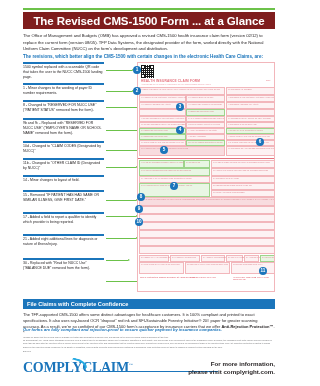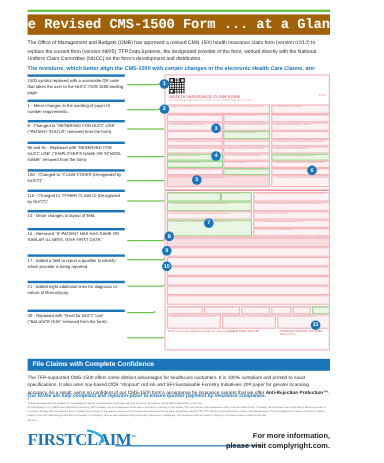--- a/index.html
+++ b/index.html
@@ -22,22 +22,22 @@
     left: 23px; top: 8px;
     width: 252px; height: 2px;
     background: #6cc24a;
   }
 
   
   .header-bar {
     position: absolute;
     left: 23px; top: 12px;
     width: 252px; height: 17px;
-    background: #a16207;
-    display: flex; align-items: center; justify-content: center; font-family: Liberation Mono, monospace;
+    background: #7f1d1d;
+    display: flex; align-items: center; justify-content: center;
   }
   .header-title {
     color: #ffffff;
     font-size: 11.5px;
     font-weight: bold;
     letter-spacing: -0.1px;
     white-space: nowrap;
   }
 
   
@@ -560,21 +560,21 @@
   <div class="bottom-ital">Our forms are fully compliant and rejection-proof to ensure quicker payment by insurance companies.</div>
 
   <div class="disclaimer">
     <div>*Please be aware that the revised form is available for testing and preparation purposes only, and should not be used for official claims submission at this time.</div>
     <div>To ComplyRight, Inc. (CMS Form) standards covered by TFP is subject only to an insurance carrier due to improper formatting or print quality. TFP will provide a full replacement order of the purchaser's form. To qualify, the purchaser must notify his/her Service provider no more than 30 days after the rejection letter is issued. Upon receipt of the rejection letter and confirmation that the rejected forms were respectively used by TFP, TFP will send a full replacement order of the affected items. This Anti-Rejection Protection is limited to claims based on the form itself being invalid due to ink quality or formatting, such as data elements being improperly positioned or misaligned. This protection does not apply to missing or incorrect entries provided by the user.</div>
     <div class="rev">2013-12</div>
   </div>
 
   <div class="logo">
     <div class="logo-text">
-      <span class="blk">FIRST</span><span class="blk">CLAIM</span><span class="logo-tm">™</span>
+      <span class="blk">COMPLY</span><span class="blk">CLAIM</span><span class="logo-tm">™</span>
       <span class="logo-swoosh"></span>
     </div>
   </div>
   <div class="logo-rule"></div>
 
   <div class="contact">
     <div>For more information,</div>
     <div>please visit complyright.com.</div>
   </div>
 

